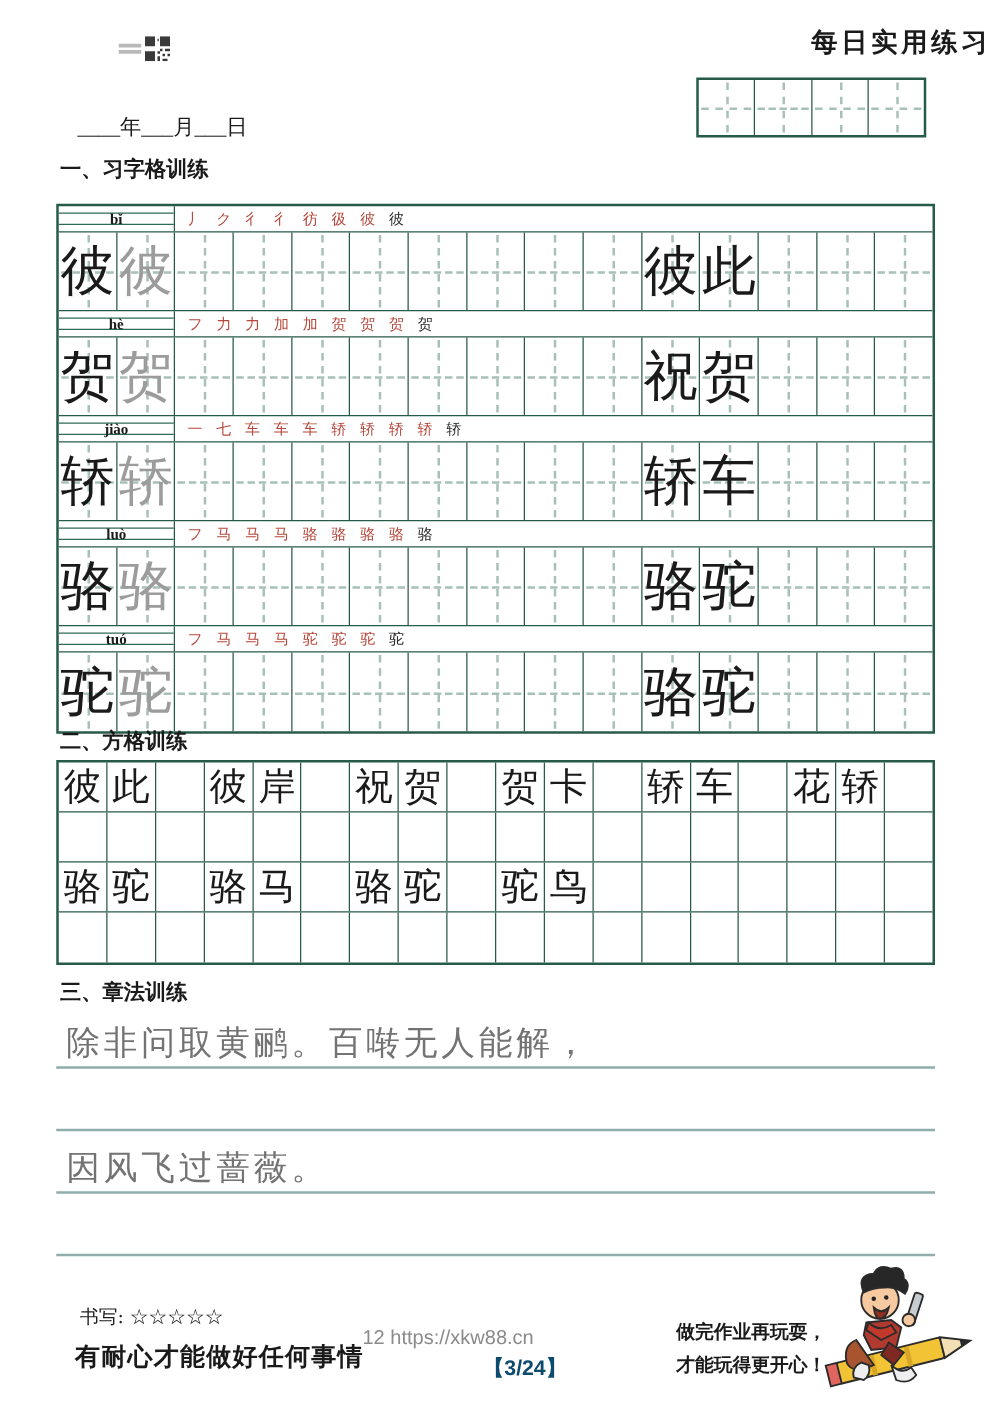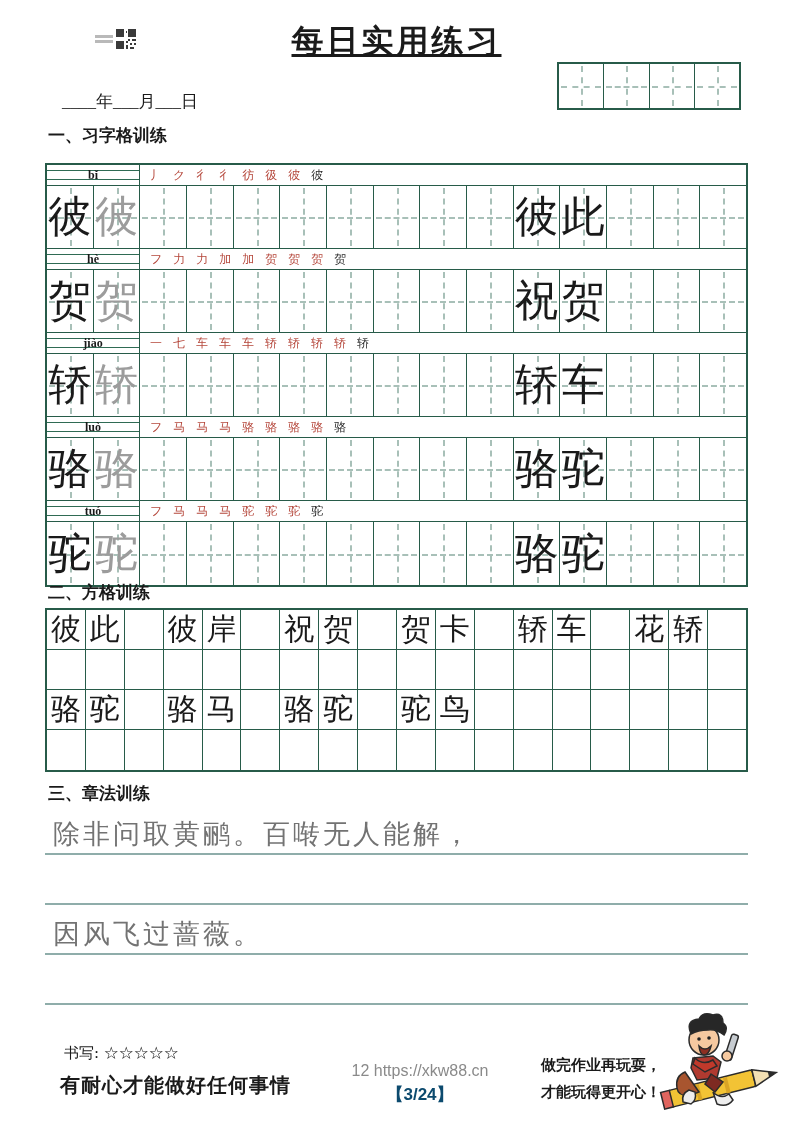--- a/index.html
+++ b/index.html
@@ -3,22 +3,22 @@
 <meta charset="utf-8">
 <style>
   html,body{margin:0;padding:0;background:#fff;}
   #page{position:relative;width:793px;height:1122px;background:#ffffff;overflow:hidden;
         font-family:"Liberation Sans",sans-serif;color:#1a1a1a;}
   .abs{position:absolute;}
   
   #qr{left:95px;top:28px;width:46px;height:22px;display:flex;gap:3px;align-items:center;}
   #qr .cap{display:flex;flex-direction:column;gap:2px;}
   #qr .cap i{display:block;width:18px;height:3px;background:#b9b9b9;}
-  #title{left:0;top:20px;width:100%;text-align:center;font-size:32px;font-weight:bold;
-         letter-spacing:3px;font-family:"Liberation Sans",sans-serif;text-decoration:underline;}
+  #title{left:0;top:20px;width:100%;text-align:right;font-size:21px;font-weight:bold;
+         letter-spacing:3px;font-family:"Liberation Sans",sans-serif;}
   .dateline{top:90px;font-size:17px;font-family:"Liberation Serif",serif;white-space:nowrap;}
   
   #namegrid{left:557px;top:62px;width:184px;height:48px;border:2px solid #275b49;display:flex;box-sizing:border-box;}
   
   .tz{position:relative;flex:1;border-right:1px solid #275b49;box-sizing:border-box;}
   .tz:last-child{border-right:none;}
   .tz .vd{position:absolute;left:50%;top:2px;bottom:2px;border-left:2px dashed #a8c0b8;}
   .tz .hd{position:absolute;top:50%;left:2px;right:2px;border-top:2px dashed #a8c0b8;}
   .sechead{font-size:17px;font-weight:bold;}
   
@@ -45,21 +45,21 @@
   .sq:last-child{border-right:none;}
   .sq .ch{font-size:30px;}
   
   #s3lines{left:45px;top:805px;width:703px;}
   .s3line{position:relative;height:48px;border-bottom:2px solid #8fadaa;}
   .s3text{position:absolute;left:8px;bottom:1px;font-family:"DejaVu Serif",serif;font-size:27px;
           letter-spacing:3px;white-space:nowrap;color:#737373;}
   
   #rating{left:64px;top:1044px;font-size:15px;font-family:"DejaVu Serif",serif;}
   #motto{left:60px;top:1072px;font-size:20px;font-weight:bold;letter-spacing:1px;}
-  #site{left:290px;top:1062px;width:260px;text-align:center;font-size:16px;color:#8a8a8a;}
+  #site{left:290px;top:1062px;width:260px;text-align:left;font-size:16px;color:#8a8a8a;}
   #pageno{left:290px;top:1083px;width:260px;text-align:center;font-size:17px;color:#0c4a6e;font-weight:bold;}
   #slogan{left:536px;top:1052px;width:125px;font-family:"DejaVu Serif",serif;font-size:15px;
           font-weight:bold;line-height:27px;white-space:nowrap;text-align:right;}
   #mascot{left:655px;top:1012px;}
 </style>
 </head>
 <body>
 
 <div id="page">
 

